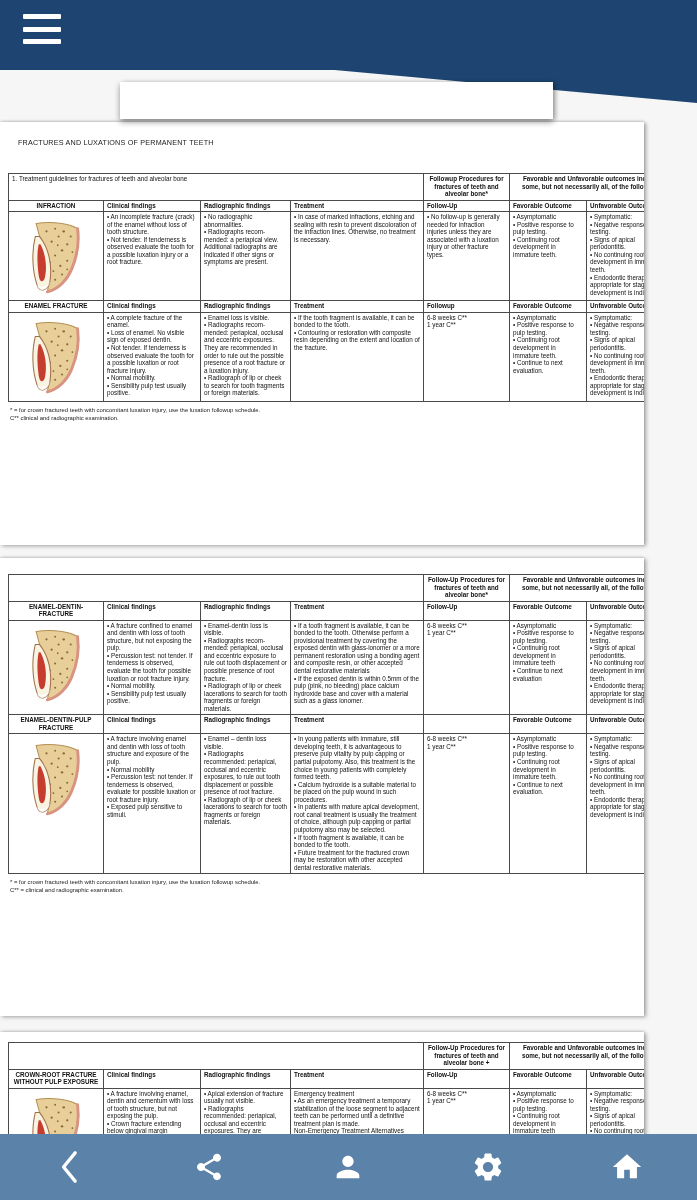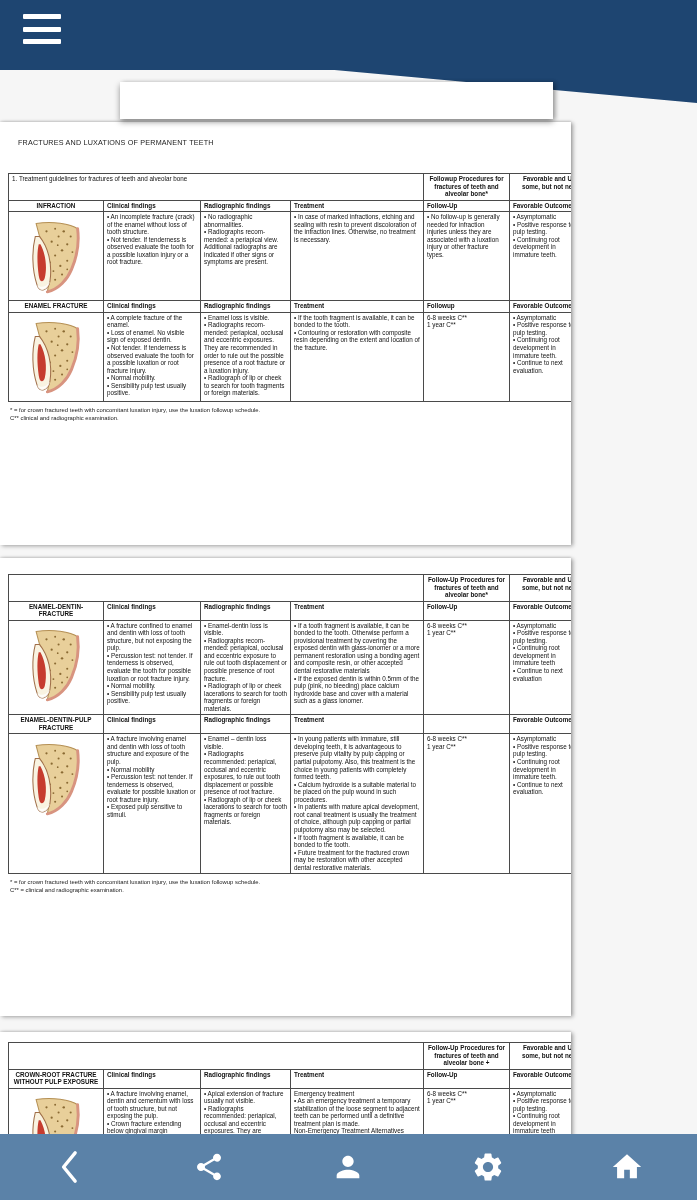--- a/index.html
+++ b/index.html
@@ -10,21 +10,21 @@
   .appheader { position:absolute; top:0; left:0; width:697px; height:132px; z-index:2;
     background:#1e4571;
     clip-path: polygon(0 0, 100% 0, 100% 78%, 48% 53%, 0 53%); }
   .hamburger { position:absolute; top:14px; left:23px; width:40px; height:42px; cursor:pointer; z-index:3; }
   .hamburger span { display:block; width:38px; height:5px; background:#fff; border-radius:1px; margin-bottom:7.5px; }
 
   .page-fragment { position:absolute; top:82px; left:120px; width:433px; height:37px;
     background:#fff; box-shadow:0 3px 6px rgba(0,0,0,0.40), 3px 0 4px rgba(0,0,0,0.18); z-index:2; }
 
   
-  .page { position:absolute; left:0; width:571px; background:#fff; z-index:1;
+  .page { position:absolute; left:0; width:644px; background:#fff; z-index:1;
     box-shadow:2px 1px 4px rgba(0,0,0,0.35), 0 -1px 2px rgba(0,0,0,0.12); overflow:hidden; }
   .page1 { top:122px; height:423px; }
   .page2 { top:558px; height:458px; }
   .page3 { top:1032px; height:168px; }
 
   .doc-title { font-size:7.2px; color:#1a1a1a; margin:16px 0 26px 18px; letter-spacing:0.2px; }
 
   table.t { border-collapse:collapse; table-layout:fixed; margin-left:8px; width:664px; }
   table.t td { border:1px solid #4a4a4a; vertical-align:top; padding:1px 3px 2px;
     font-size:6.3px; line-height:1.2; color:#111; white-space:pre-line; word-wrap:break-word; }

